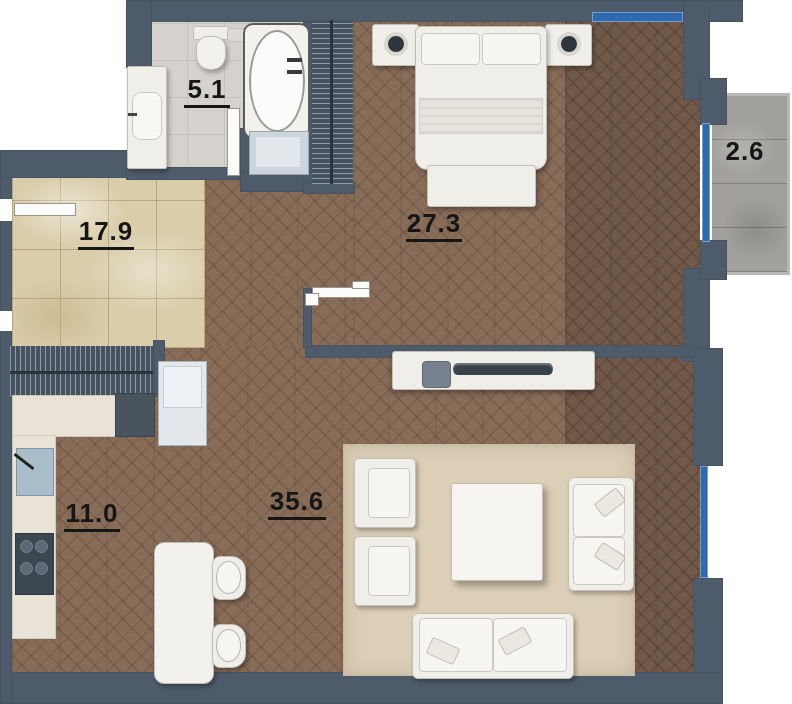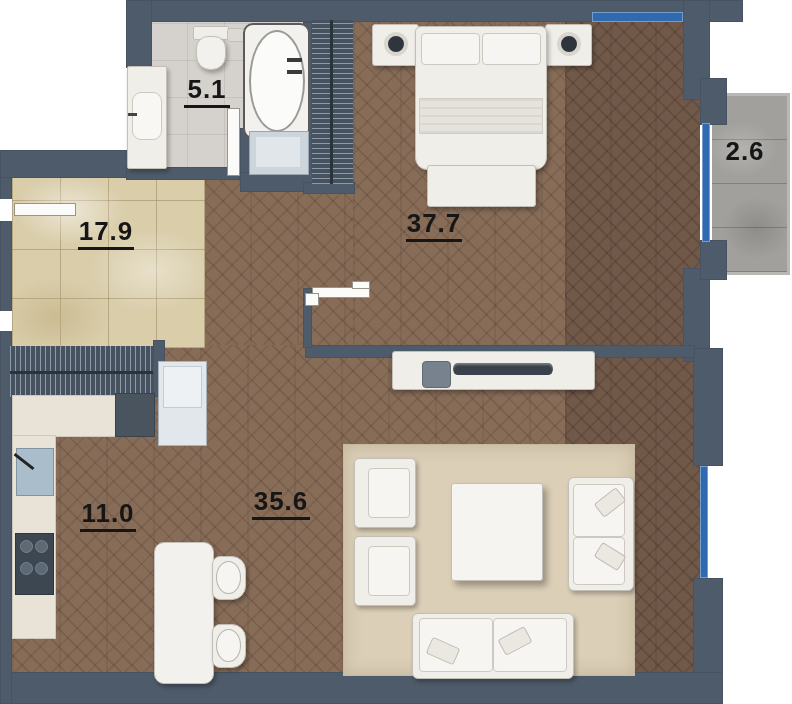--- a/index.html
+++ b/index.html
@@ -153,18 +153,18 @@
   <div class="furn" style="left:154px;top:542px;width:58px;height:140px;border-radius:10px;background:#f3f1ed;"></div>
   <div class="furn" style="left:212px;top:556px;width:32px;height:42px;border-radius:8px 14px 14px 8px;"></div>
   <div class="abs" style="left:216px;top:561px;width:23px;height:31px;border:1px solid #b8b4ac;border-radius:50%;background:#f6f5f2;"></div>
   <div class="furn" style="left:212px;top:624px;width:32px;height:42px;border-radius:8px 14px 14px 8px;"></div>
   <div class="abs" style="left:216px;top:629px;width:23px;height:31px;border:1px solid #b8b4ac;border-radius:50%;background:#f6f5f2;"></div>
 
   <div class="abs" style="left:14px;top:203px;width:60px;height:11px;background:#fbfbfa;border:1px solid #98948c;"></div>
 
   <div class="room-label" style="left:184px;top:76px;width:46px;">5.1</div>
   <div class="room-label" style="left:78px;top:218px;width:56px;">17.9</div>
-  <div class="room-label" style="left:406px;top:210px;width:56px;">37.7</div>
+  <div class="room-label" style="left:406px;top:210px;width:56px;">27.3</div>
   <div class="room-label" style="left:722px;top:138px;width:46px;border-bottom:3px solid transparent;">2.6</div>
-  <div class="room-label" style="left:80px;top:500px;width:56px;">11.0</div>
-  <div class="room-label" style="left:252px;top:488px;width:58px;">35.6</div>
+  <div class="room-label" style="left:64px;top:500px;width:56px;">11.0</div>
+  <div class="room-label" style="left:268px;top:488px;width:58px;">35.6</div>
 
 </div>
 
 </body></html>

